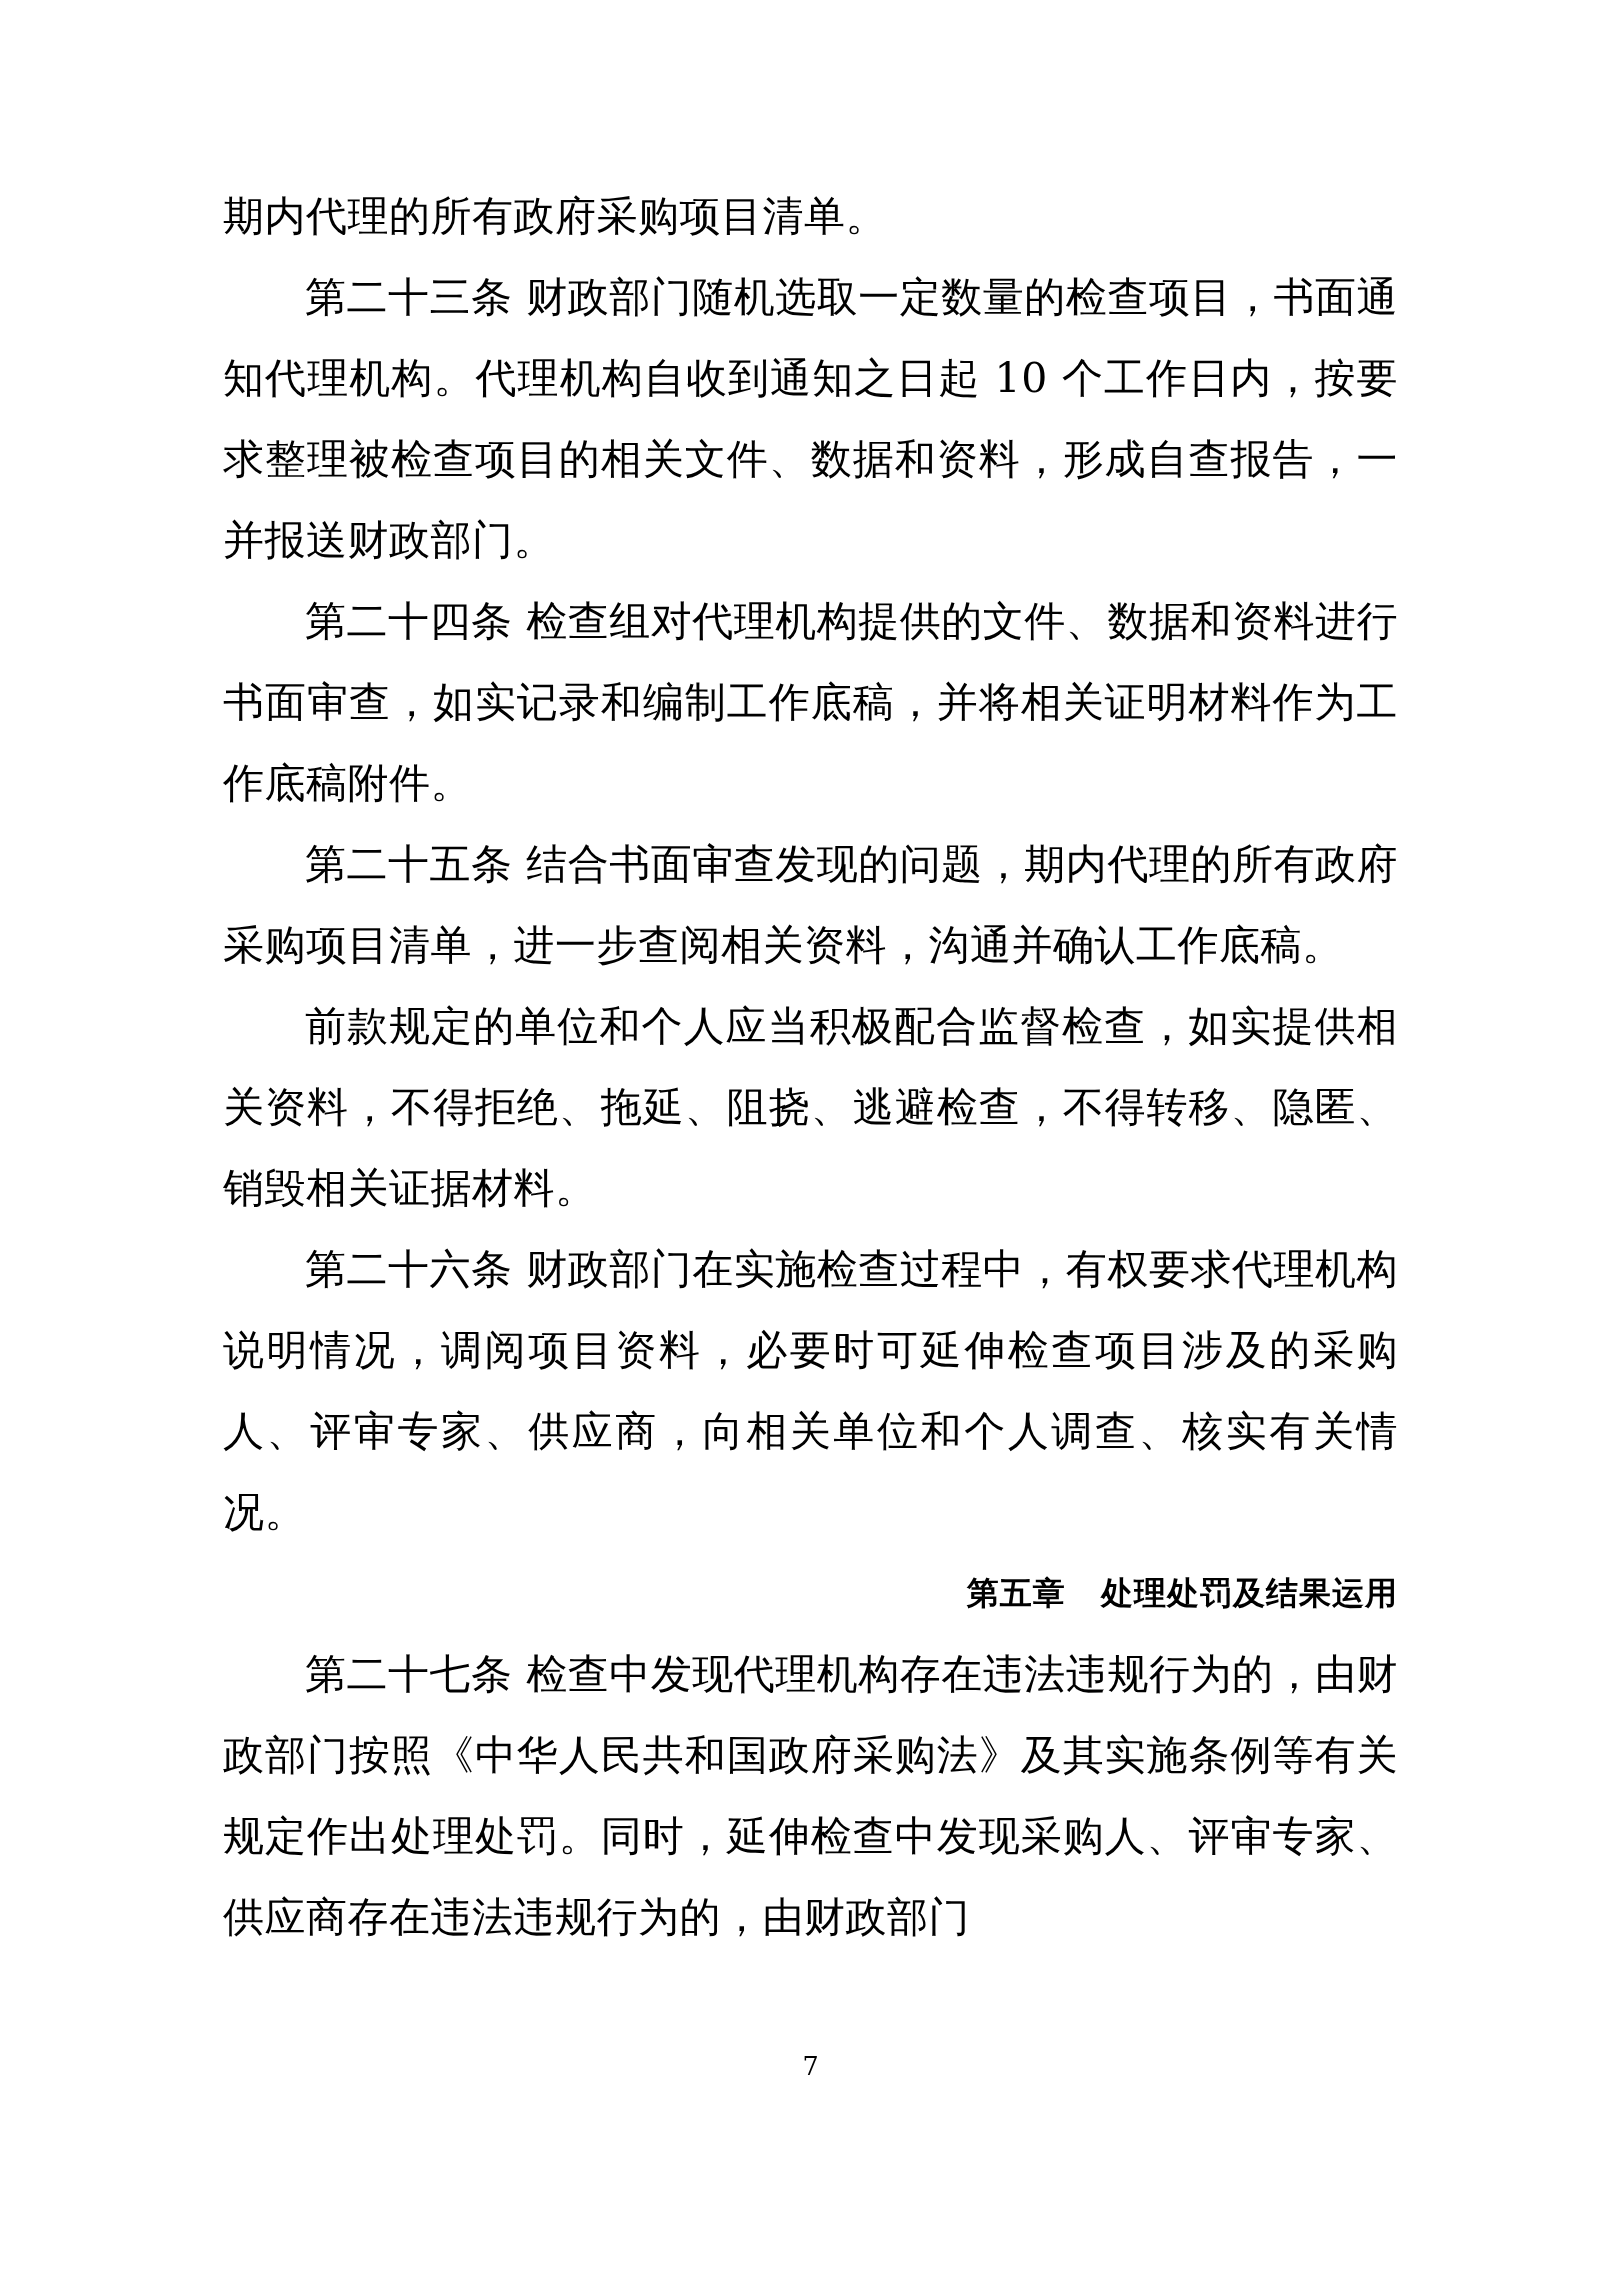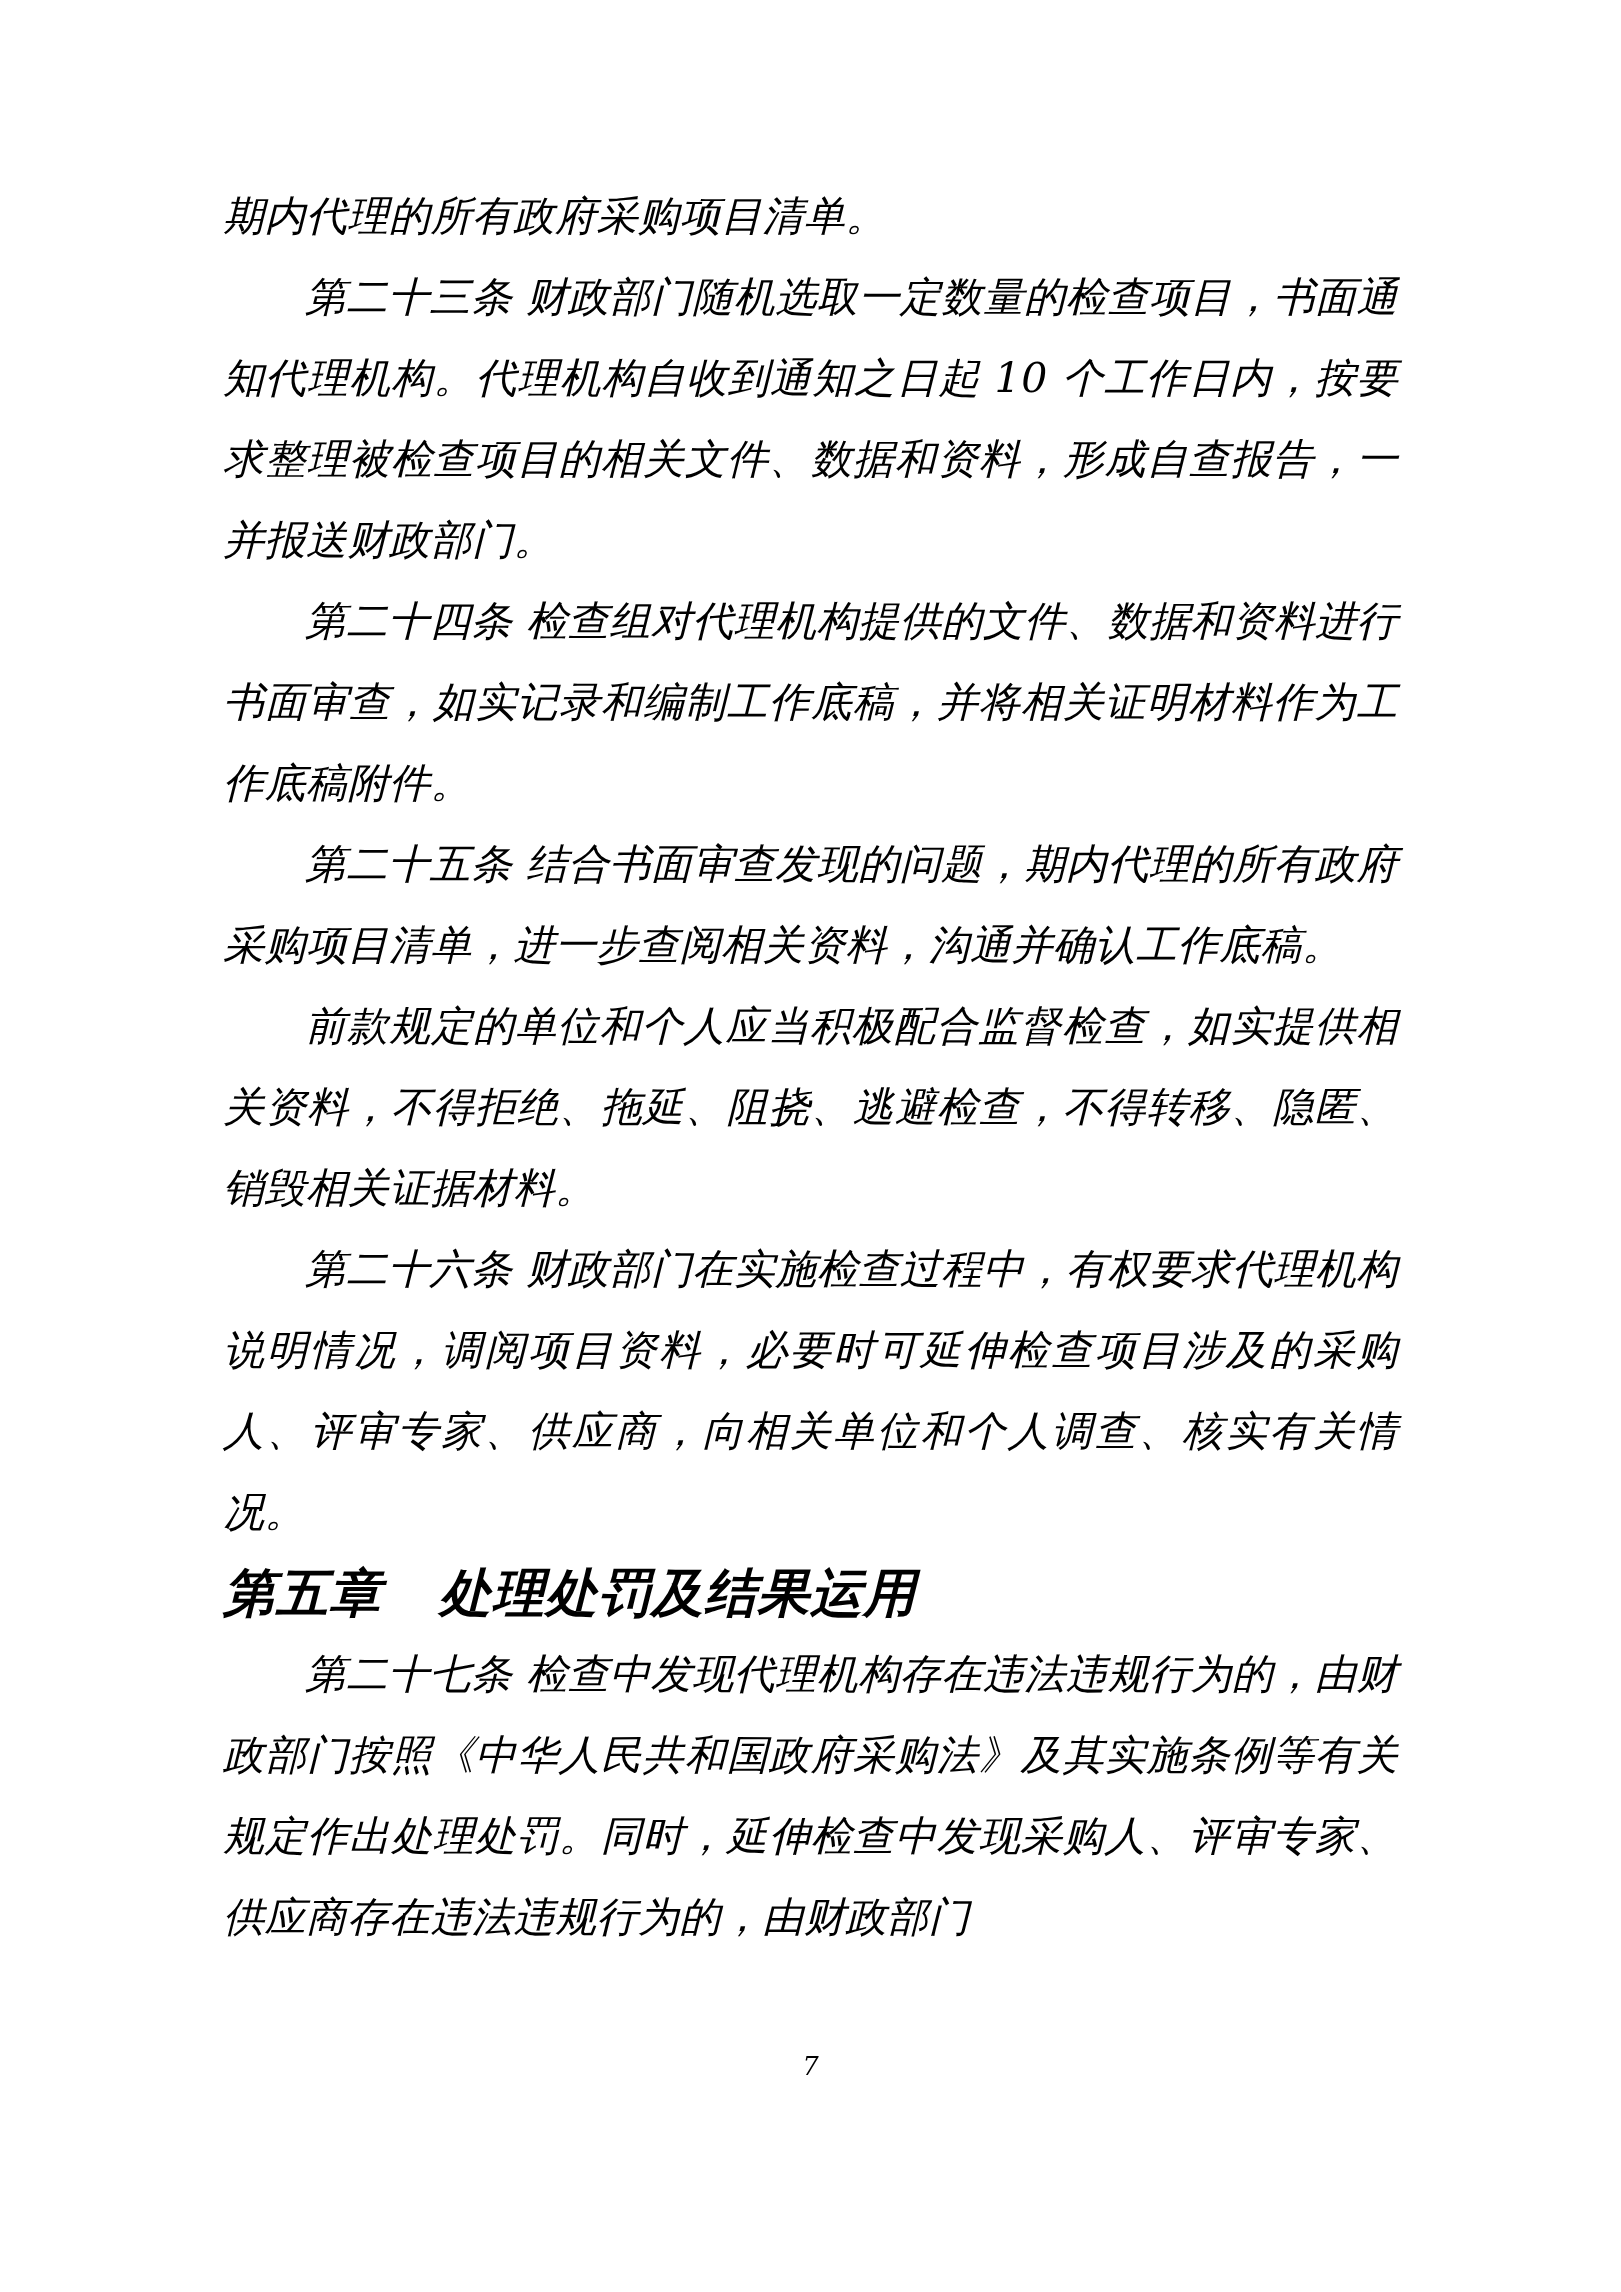--- a/index.html
+++ b/index.html
@@ -14,42 +14,41 @@
     color: #000000;
     position: relative;
     overflow: hidden;
   }
   .page {
     box-sizing: border-box;
     width: 1621px;
     height: 2152px;
     padding: 176px 223px 0 223px;
     position: relative;
-    font-style: italic;
   }
   .doc-body {
     font-size: 41px;
     line-height: 81px;
     letter-spacing: 0.5px;
     text-align: justify;
     text-justify: inter-ideograph;
   }
   .para {
     margin: 0;
     text-indent: 2em;
   }
   .para.no-indent {
     text-indent: 0;
   }
   .chapter-heading {
     margin: 0;
-    text-align: left;
+    text-align: right;
     font-weight: bold;
     font-family: "DejaVu Sans", sans-serif;
-    font-size: 52px;
+    font-size: 32px;
     line-height: 81px;
     letter-spacing: 1px;
   }
   .chapter-heading .gap {
     display: inline-block;
     width: 1.1em;
   }
   .page-number {
     position: absolute;
     left: 0;

